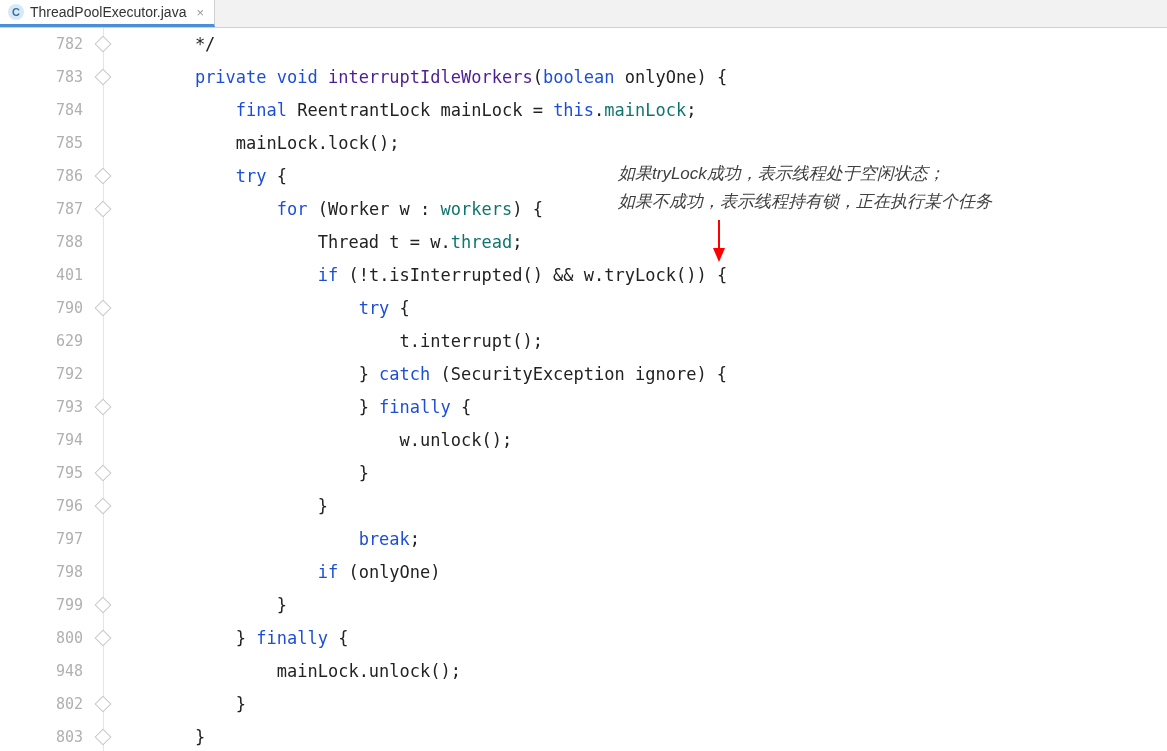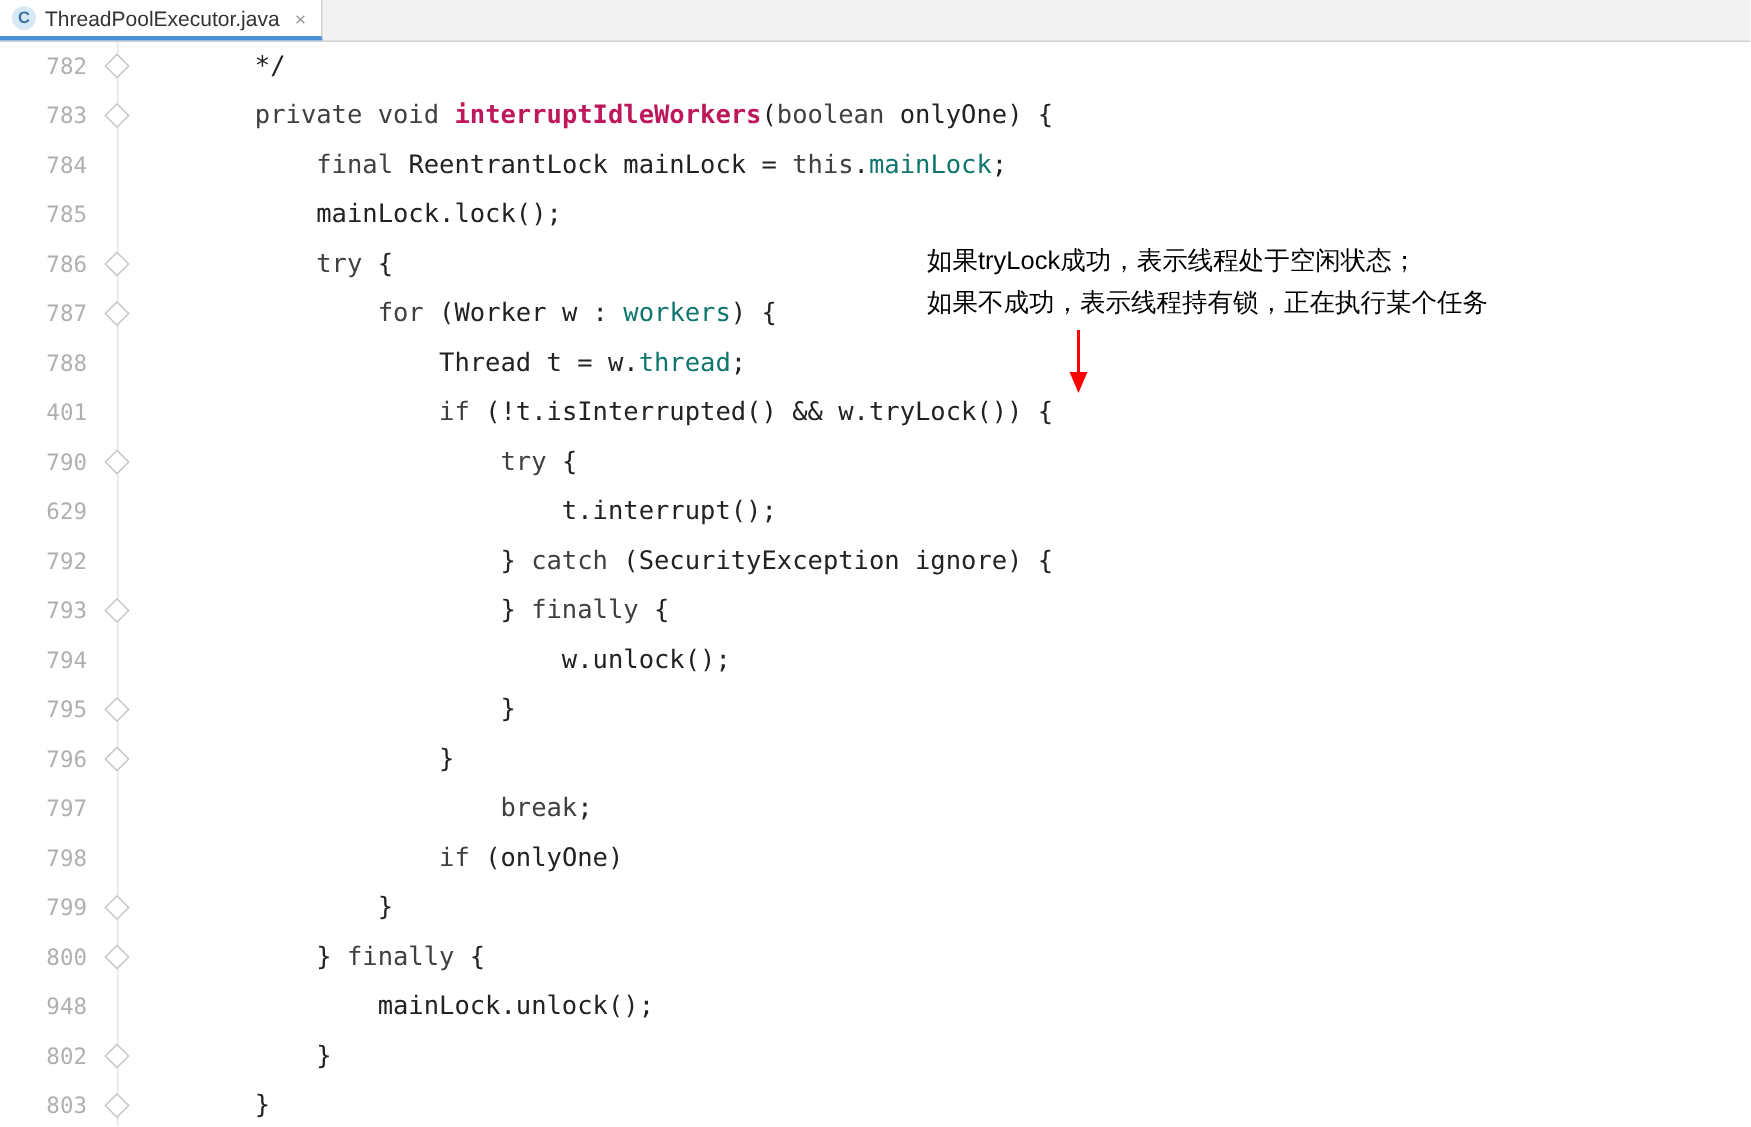--- a/index.html
+++ b/index.html
@@ -45,20 +45,21 @@
   .tab .close-icon {
     color: #999;
     font-size: 13px;
     padding-left: 4px;
     cursor: pointer;
   }
   .editor-area {
     display: flex;
     height: calc(751px - 28px);
     position: relative;
+    padding-left: 25px;
   }
   .gutter {
     width: 70px;
     background: #ffffff;
     color: #b0b0b0;
     text-align: right;
     padding-right: 12px;
     font-size: 15px;
     user-select: none;
     flex-shrink: 0;
@@ -88,31 +89,32 @@
   .code-col {
     flex: 1;
     position: relative;
   }
   .line {
     height: 33px;
     line-height: 33px;
     white-space: pre;
   }
   .code-col .line { padding-left: 0; }
-  .kw   { color: #404040; }
-  .decl { color: #be185d; font-weight: bold; }
+  .kw   { color: #1d4ed8; }
+  .decl { color: #4c1d95; }
   .field{ color: #0f766e; }
   .txt  { color: #222222; }
   .annotation-box {
     position: absolute;
-    color: #000000;
+    color: #404040;
     font-family: "Microsoft YaHei", "SimSun", sans-serif;
     font-size: 17px;
     line-height: 28px;
     pointer-events: none;
+    font-style: italic;
   }
   .arrow {
     position: absolute;
     pointer-events: none;
   }
 </style>
 </head>
 <body>
 
 <div class="tab-bar">

